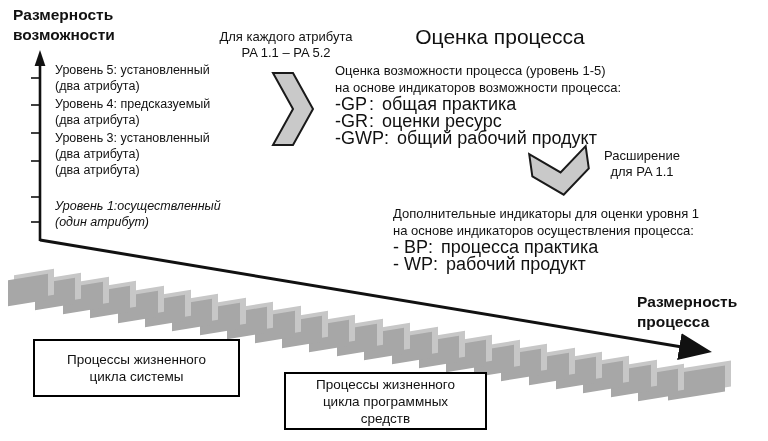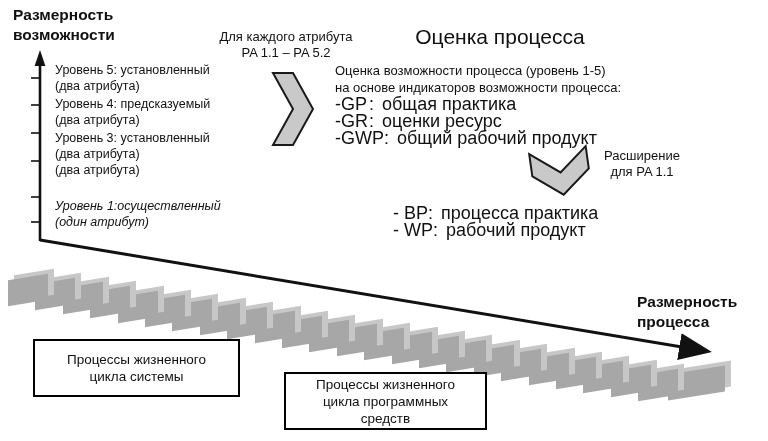--- a/index.html
+++ b/index.html
@@ -216,20 +216,22 @@
       <span class="ind-code">-GWP</span>
         <span class="ind-colon">:</span>
         <span class="ind-desc">общий рабочий продукт</span>
     </div>
   </div>
 
   <div class="abs note pre" style="left:596px;top:148px;width:92px;">Расширение
 для PA 1.1</div>
 
   <div class="abs tblock lw" style="left:393px;top:205px;width:340px;">
+    <div class="pre">Дополнительные индикаторы для оценки уровня 1
+на основе индикаторов осуществления процесса:</div>
     <div class="ind-row">
       <span class="ind-code">- BP</span>
         <span class="ind-colon">:</span>
         <span class="ind-desc">процесса практика</span>
     </div>
     <div class="ind-row">
       <span class="ind-code">- WP</span>
         <span class="ind-colon">:</span>
         <span class="ind-desc">рабочий продукт</span>
     </div>

